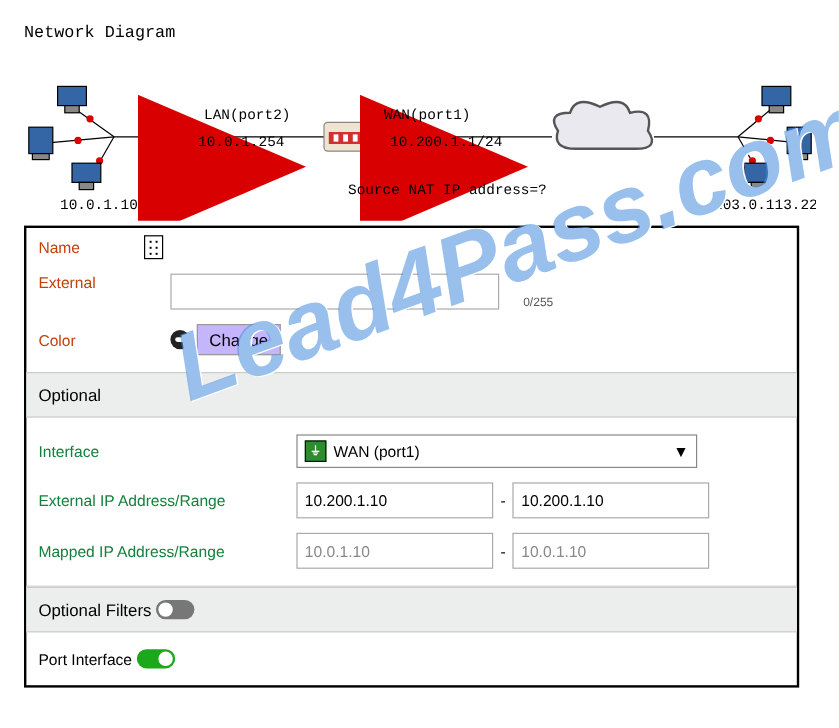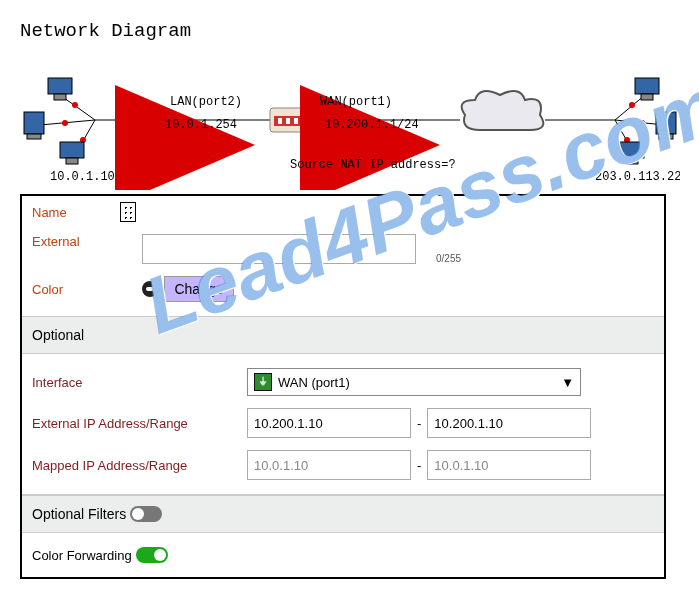--- a/index.html
+++ b/index.html
@@ -6,21 +6,21 @@
     font-family: Arial, sans-serif;
     font-size: 13px;
     margin: 0;
     padding: 20px;
     width: 699px;
     box-sizing: border-box;
     position: relative;
   }
   .diagram-title {
     font-family: "Courier New", monospace;
-    font-size: 19px;
+    font-size: 14px;
     margin-bottom: 8px;
   }
   .diagram {
     position: relative;
     height: 140px;
     width: 660px;
   }
   .diagram svg { position:absolute; top:0; left:0; }
   .mono { font-family: "Courier New", monospace; font-size: 12px; }
 
@@ -33,21 +33,21 @@
     display: flex;
     align-items: center;
     padding: 6px 10px;
   }
   .form-label {
     width: 110px;
     color: #c2410c;
   }
   .form-label-wide {
     width: 215px;
-    color: #7f1d1d;
+    color: #15803d;
   }
   input.txt {
     border: 1px solid #aaa;
     padding: 4px 6px;
     font-size: 13px;
     height: 20px;
     box-sizing: content-box;
   }
   .section-header {
     background: #eceded;
@@ -282,19 +282,19 @@
 
   <div style="height:8px"></div>
   <hr class="soft">
 
   <div class="section-header" style="display:flex;align-items:center">
     <span>Optional Filters</span>
     <span class="toggle-off"></span>
   </div>
 
   <div class="form-row" style="padding:14px 10px">
-    <span>Color Forwarding</span>
+    <span>Port Interface</span>
     <span class="toggle-on"></span>
   </div>
 
 </div>
 
 <div class="watermark">Lead4Pass.com</div>
 
 </body></html>

